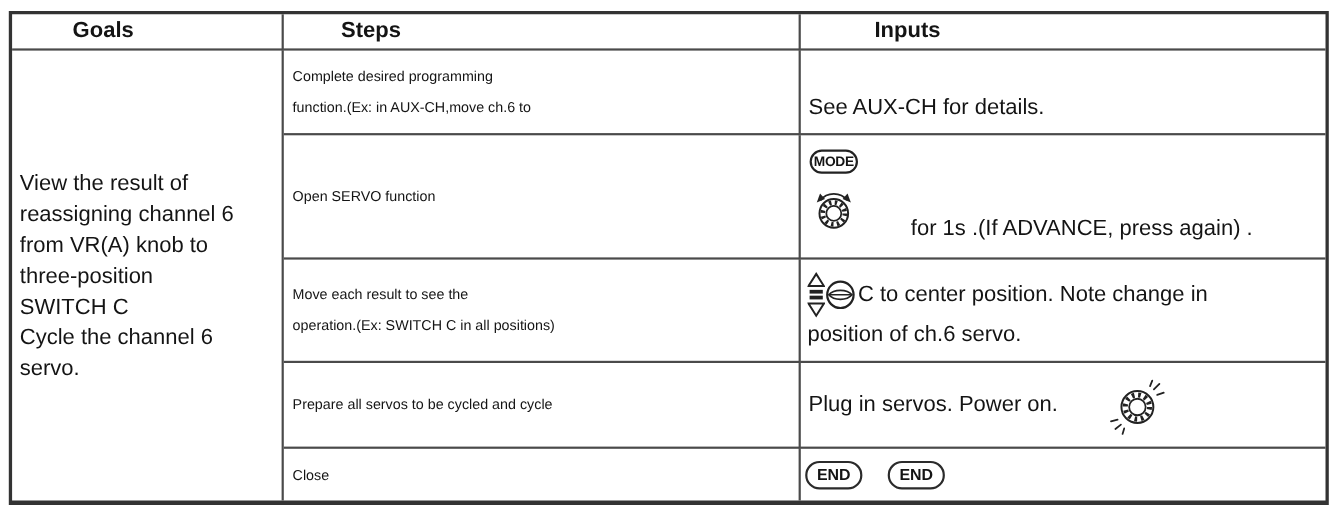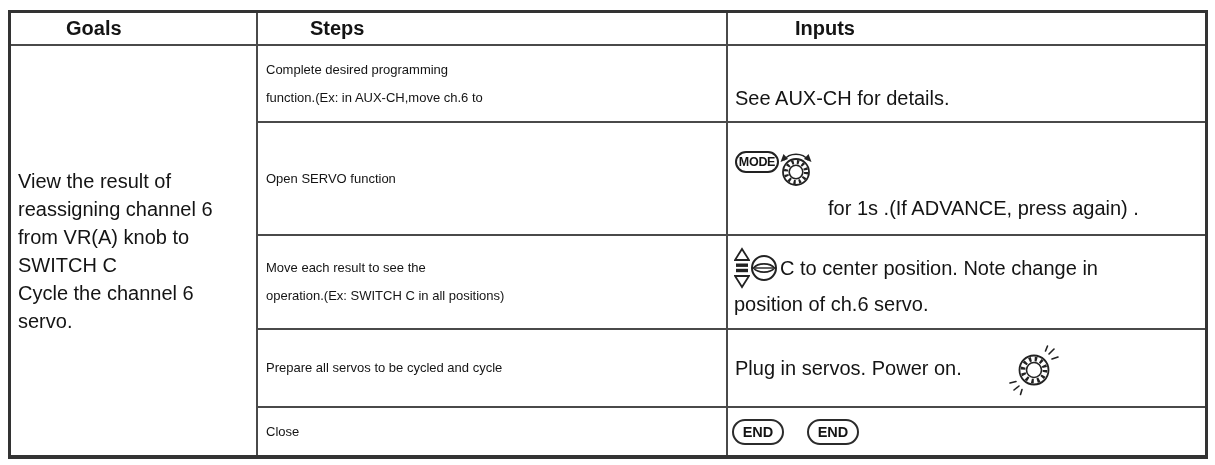--- a/index.html
+++ b/index.html
@@ -28,21 +28,21 @@
   }
   .steps-cell{display:flex;flex-direction:column;justify-content:center;padding-left:8px;font-size:13px;line-height:28px;}
   .s1{grid-column:2;grid-row:2;}
   .s2{grid-column:2;grid-row:3;}
   .s3{grid-column:2;grid-row:4;}
   .s4{grid-column:2;grid-row:5;}
   .s5{grid-column:2;grid-row:6;}
   .i1{grid-column:3;grid-row:2;display:flex;align-items:flex-end;padding:0 0 10px 7px;font-size:20px;line-height:26px;}
   .i2{grid-column:3;grid-row:3;padding:13px 0 0 7px;}
   .i2-wrap{display:flex;align-items:flex-start;}
-  .icon-col{display:flex;flex-direction:row;align-items:center;width:46px;}
+  .icon-col{display:flex;flex-direction:column;align-items:center;width:46px;}
   .dial-icon{margin-top:13px;}
   .i2-text{margin-left:47px;font-size:20px;line-height:29px;white-space:pre-wrap;}
   .i3{grid-column:3;grid-row:4;display:flex;flex-direction:column;justify-content:center;padding-left:6px;font-size:20px;}
   .i3-line1{display:flex;align-items:center;line-height:28px;}
   .i3-line1 .txt{margin-left:2px;}
   .i3-line2{line-height:28px;margin-top:1px;}
   .i4{grid-column:3;grid-row:5;display:flex;align-items:center;padding-left:7px;font-size:20px;}
   .i4 .spark{margin-left:47px;margin-top:4px;}
   .i5{grid-column:3;grid-row:6;display:flex;align-items:center;padding-left:4px;gap:23px;}
   .mode-badge{
@@ -71,20 +71,21 @@
       <span>Steps</span>
     </div>
     <div class="cell hcell h3 no-r">
       <span>Inputs</span>
     </div>
 
     <div class="cell goals-cell no-b">
       <div class="line">View the result of</div>
       <div class="line">reassigning channel 6</div>
       <div class="line">from VR(A) knob to</div>
+      <div class="line">three-position</div>
       <div class="line">SWITCH C</div>
       <div class="line">Cycle the channel 6</div>
       <div class="line">servo.</div>
     </div>
 
     <div class="cell steps-cell s1">
       <div class="line">Complete desired programming</div>
       <div class="line">function.(Ex: in AUX-CH,move ch.6 to</div>
     </div>
     <div class="cell i1 no-r">

